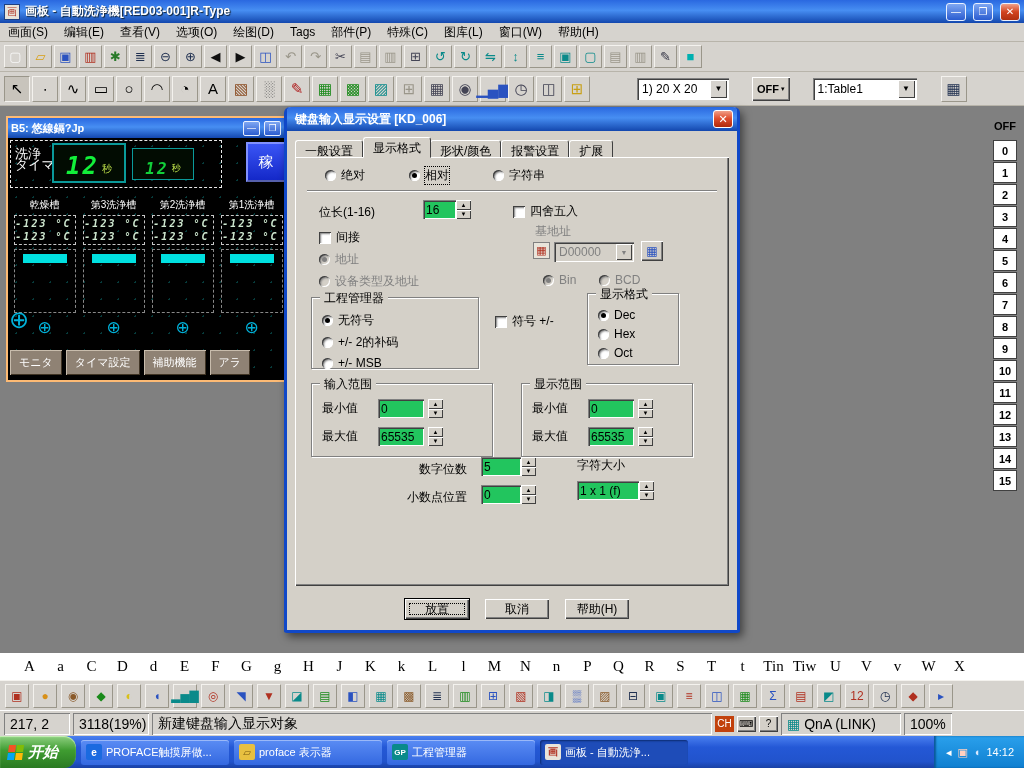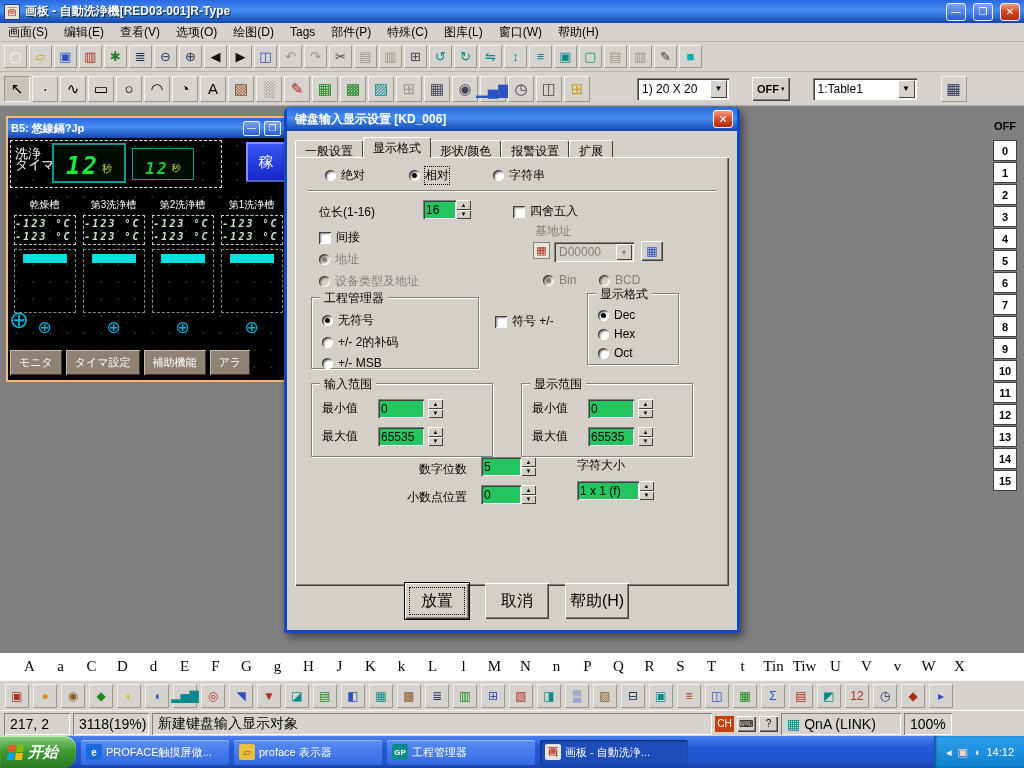--- a/index.html
+++ b/index.html
@@ -112,21 +112,21 @@
 .vcol{position:absolute;left:10px;top:14px;display:flex;flex-direction:column;gap:5px;align-items:flex-start}
 .rrow{position:absolute;left:10px;display:flex;align-items:center;gap:12px}
 .lab2{font-size:12px;width:44px;white-space:nowrap}
 .dcombo{position:absolute;display:flex;align-items:center;height:20px;background:#d4d0c8;color:#808080;padding:0 2px 0 5px;font-size:12px;
   box-shadow:inset 1px 1px 0 #808080,inset 2px 2px 0 #404040,inset -1px -1px 0 #fff}
 .dcombo .carr{margin-left:auto;width:16px;height:16px;background:#d4d0c8;color:#808080;display:flex;align-items:center;justify-content:center;
   font-size:7px;box-shadow:inset 1px 1px 0 #fff,inset -1px -1px 0 #404040}
 .mini-ico{position:absolute;width:17px;height:17px;display:flex;align-items:center;justify-content:center;font-size:11px}
 .sq-btn{position:absolute;width:22px;height:20px;display:flex;align-items:center;justify-content:center;font-size:12px}
 .dlg-buttons{position:absolute;left:118px;bottom:11px;display:flex;gap:16px}
-.btn{width:64px;height:36px;display:flex;align-items:center;justify-content:center;font-size:16px;white-space:nowrap}
+.btn{width:64px;height:20px;display:flex;align-items:center;justify-content:center;font-size:12px;white-space:nowrap}
 .btn.default{box-shadow:0 0 0 1px #000,inset 1px 1px 0 #fff,inset -1px -1px 0 #404040,inset -2px -2px 0 #808080;
   outline:1px dotted #000;outline-offset:-5px}
 
 .char-bar{position:absolute;left:0;top:652px;width:1024px;height:28px;background:#fff;border-top:1px solid #808080;
   display:flex;align-items:center;padding-left:14px}
 .char-cell{width:31px;text-align:center;font-family:"Liberation Serif","DejaVu Serif",serif;font-size:15px}
 .parts-bar{position:absolute;left:0;top:680px;width:1024px;height:30px;background:#d6d3ce;border-top:1px solid #f4f2ee;
   display:flex;align-items:center;gap:4px;padding-left:5px}
 .pbi{width:24px;height:24px;display:flex;align-items:center;justify-content:center;font-size:12px;background:#d6d3ce;
   border:1px solid;border-color:#f4f2ee #9a968a #9a968a #f4f2ee}

